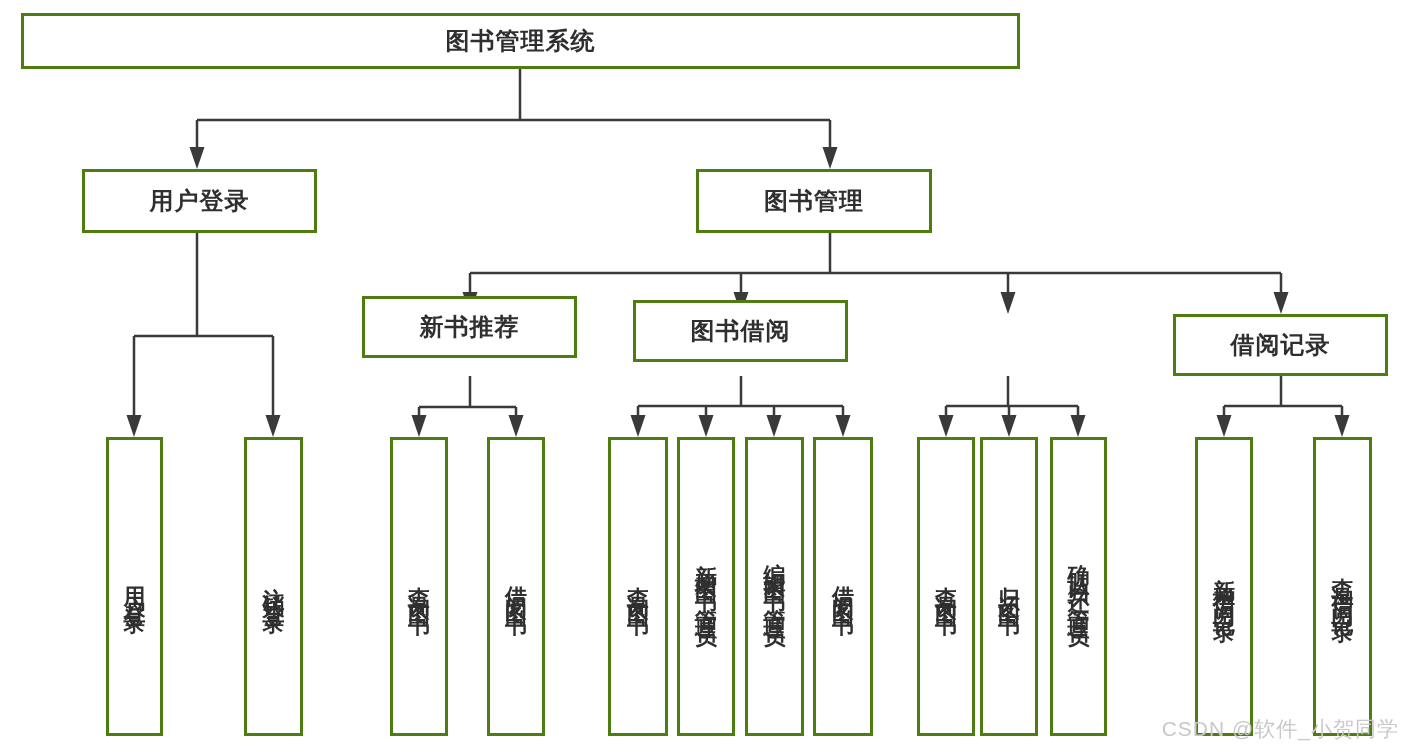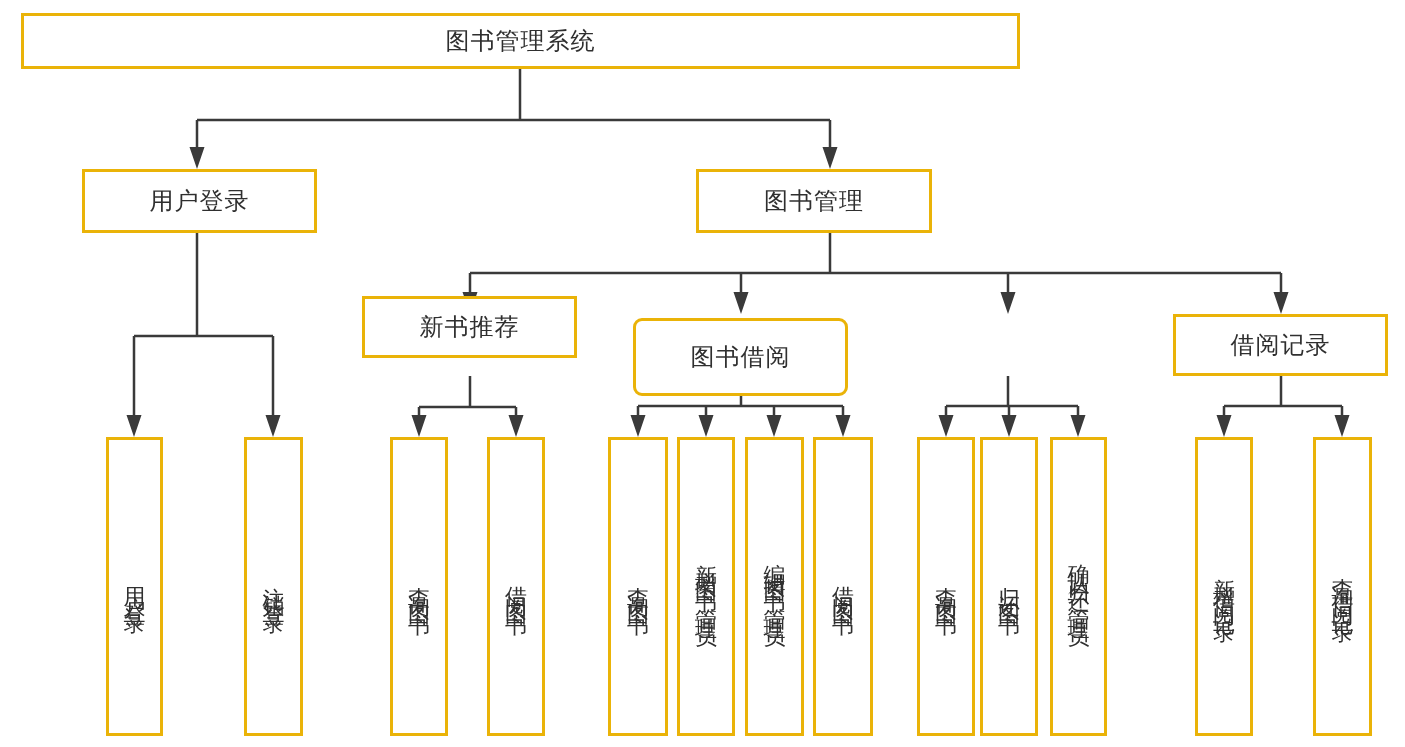--- a/index.html
+++ b/index.html
@@ -17,26 +17,27 @@
   }
   #wires {
     position: absolute;
     left: 0; top: 0;
     width: 1405px;
     height: 747px;
   }
   .node {
     position: absolute;
     box-sizing: border-box;
-    border: 3px solid #eab308;
+    border: 3px solid #4d7c0f;
     background: #ffffff;
     display: flex;
     align-items: center;
     justify-content: center;
     color: #2f2f2f;
+    font-weight: bold;
   }
   .hbox { font-size: 24px; letter-spacing: 1px; white-space: nowrap; }
   .vbox .vtext {
     writing-mode: vertical-rl;
     text-orientation: mixed;
     font-size: 22px;
     letter-spacing: 9px;
     line-height: 1;
     white-space: nowrap;
   }
@@ -47,21 +48,21 @@
     font-size: 21px;
     color: #c8c8c8;
     letter-spacing: 1px;
     white-space: nowrap;
   }
   
   #root            { left: 21px;  top: 13px;  width: 999px; height: 56px; }
   #user-login-br   { left: 82px;  top: 169px; width: 235px; height: 64px; }
   #book-mgmt-br    { left: 696px; top: 169px; width: 236px; height: 64px; }
   #new-book-rec    { left: 362px; top: 296px; width: 215px; height: 62px; }
-  #book-borrow     { left: 633px; top: 318px; width: 215px; height: 78px; border-radius: 9px; }
+  #book-borrow     { left: 633px; top: 300px; width: 215px; height: 62px; }
   #current-borrow  { left: 900px; top: 314px; width: 215px; height: 62px; }
   #borrow-records  { left: 1173px;top: 314px; width: 215px; height: 62px; }
   .leaf            { top: 437px;  height: 299px; }
   #leaf-user-login { left: 106px;  width: 57px; }
   #leaf-logout     { left: 244px;  width: 59px; }
   #leaf-nbr-query  { left: 390px;  width: 58px; }
   #leaf-nbr-borrow { left: 487px;  width: 58px; }
   #leaf-bb-query   { left: 608px;  width: 60px; }
   #leaf-bb-add     { left: 677px;  width: 58px; }
   #leaf-bb-edit    { left: 745px;  width: 59px; }
@@ -159,13 +160,14 @@
     <span class="vtext">确认归还（管理员）</span>
   </div>
 
   <div id="leaf-br-add" class="node vbox leaf">
     <span class="vtext">新增借阅记录</span>
   </div>
   <div id="leaf-br-query" class="node vbox leaf">
     <span class="vtext">查询借阅记录</span>
   </div>
 
+  <div class="watermark">CSDN @软件_小贺同学</div>
 </div>
 
 </body></html>

